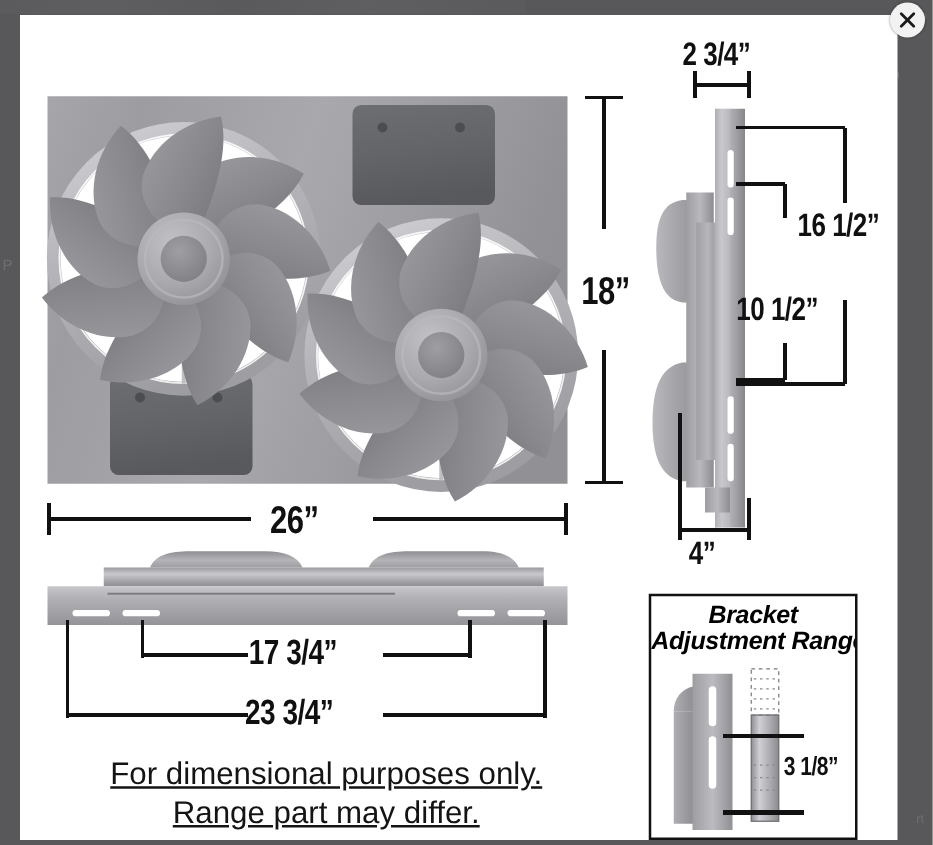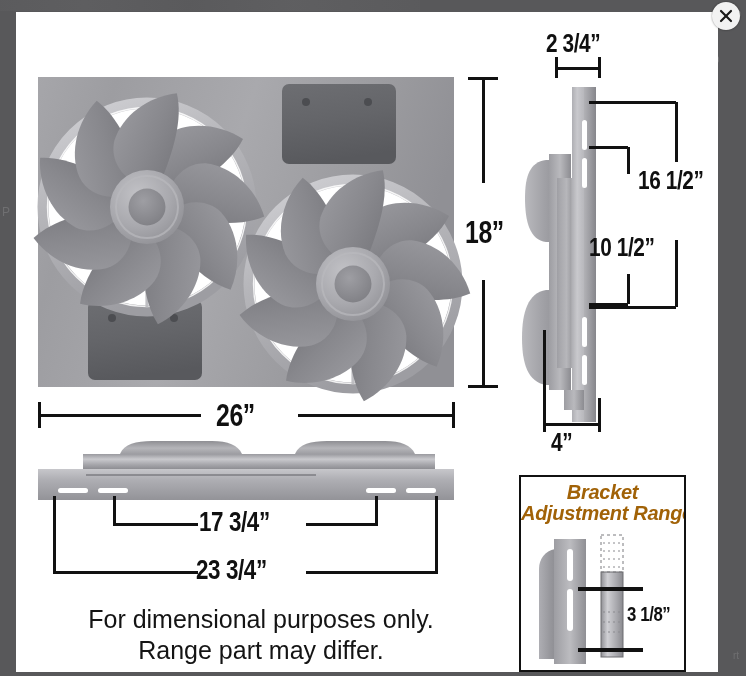--- a/index.html
+++ b/index.html
@@ -78,41 +78,42 @@
   
   #note{
     position:absolute;
     left:20px; top:592px;
     width:450px;
     text-align:center;
     font-family:"Liberation Sans", sans-serif;
     font-size:25px;
     color:#141414;
     line-height:1.22;
+    text-decoration:underline;
   }
   #note div{white-space:nowrap;}
 
   
   #bracket-box{
     position:absolute;
     left:503px; top:463px;
     width:163px; height:193px;
     border:2px solid #111;
     background:#fff;
     overflow:hidden;
   }
   #bracket-title{
     position:absolute;
     top:5px;left:0;width:100%;
     text-align:center;
     font-family:"Liberation Sans", sans-serif;
     font-weight:bold;
     font-style:italic;
     font-size:20px;
-    color:#a16207;
+    color:#000000;
     line-height:1.05;
     letter-spacing:-.3px;
   }
   #bracket-title div{white-space:nowrap;}
   #dim-bracket{
     position:absolute;
     left:106px; top:126px;
     font-size:21px;
   }
 </style>

